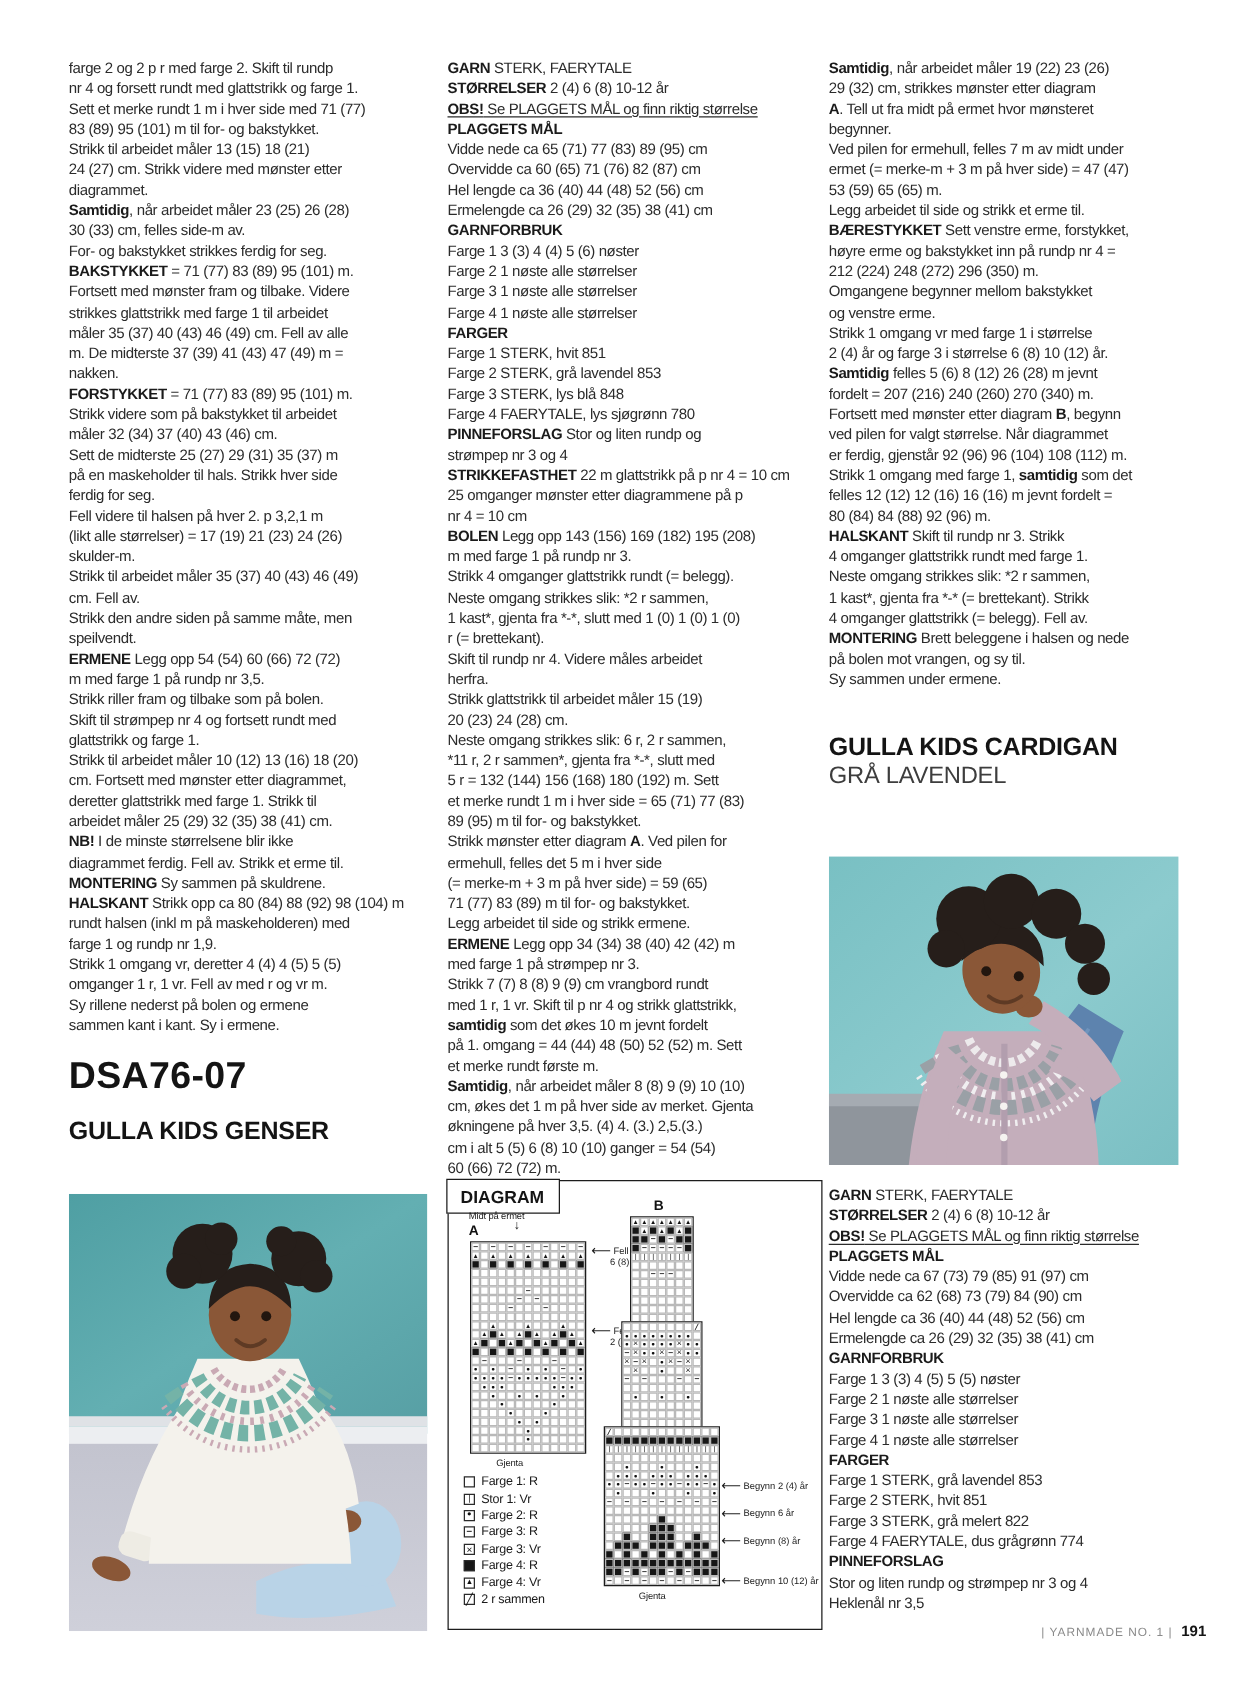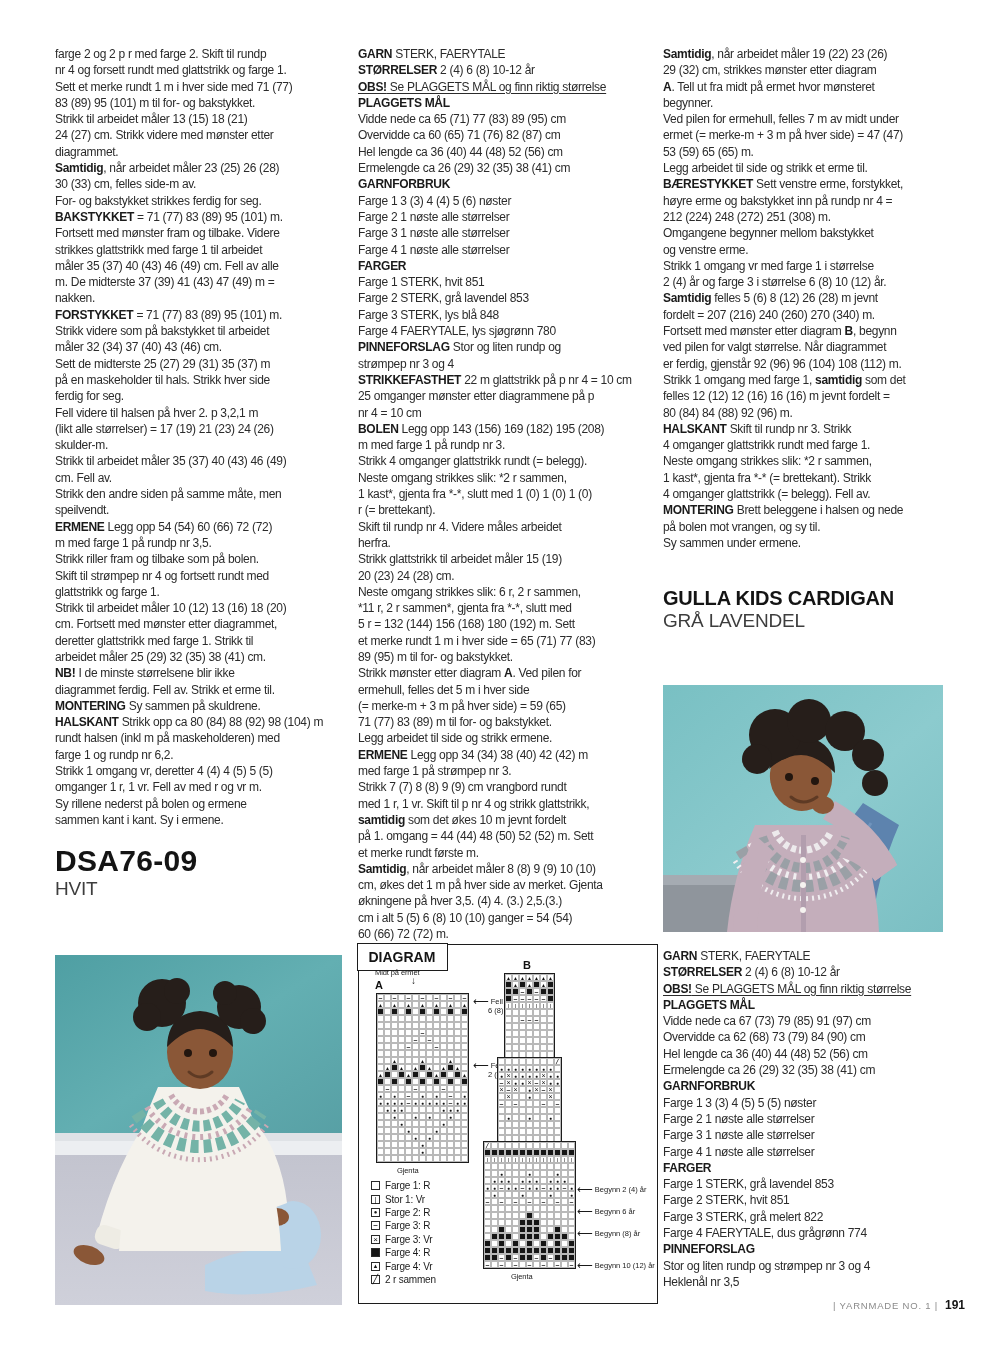--- a/index.html
+++ b/index.html
@@ -84,29 +84,29 @@
       <div class="ln">glattstrikk og farge 1.</div>
       <div class="ln">Strikk til arbeidet måler 10 (12) 13 (16) 18 (20)</div>
       <div class="ln">cm. Fortsett med mønster etter diagrammet,</div>
       <div class="ln">deretter glattstrikk med farge 1. Strikk til</div>
       <div class="ln">arbeidet måler 25 (29) 32 (35) 38 (41) cm.</div>
       <div class="ln"><b>NB!</b> I de minste størrelsene blir ikke</div>
       <div class="ln">diagrammet ferdig. Fell av. Strikk et erme til.</div>
       <div class="ln"><b>MONTERING</b> Sy sammen på skuldrene.</div>
       <div class="ln"><b>HALSKANT</b> Strikk opp ca 80 (84) 88 (92) 98 (104) m</div>
       <div class="ln">rundt halsen (inkl m på maskeholderen) med</div>
-      <div class="ln">farge 1 og rundp nr 6,2.</div>
+      <div class="ln">farge 1 og rundp nr 1,9.</div>
       <div class="ln">Strikk 1 omgang vr, deretter 4 (4) 4 (5) 5 (5)</div>
       <div class="ln">omganger 1 r, 1 vr. Fell av med r og vr m.</div>
       <div class="ln">Sy rillene nederst på bolen og ermene</div>
       <div class="ln">sammen kant i kant. Sy i ermene.</div>
     </div>
   <div style="margin-top:16px;">
-    <div class="code-heading">DSA76-09</div>
-    <div class="sub-heading">HVIT</div>
+    <div class="code-heading">DSA76-07</div>
+    <div class="title-heading" style="margin-top:16px;">GULLA KIDS GENSER</div>
   </div>
 </div>
 
 <div class="photo" style="left:55px;top:955px;width:287px;height:350px;">
   <svg width="287" height="350" viewBox="0 0 287 350">
     <defs>
       <linearGradient id="wall1" x1="0" y1="0" x2="1" y2="1">
         <stop offset="0" stop-color="#4f9fa3"></stop>
           <stop offset="0.5" stop-color="#63afb2"></stop>
           <stop offset="1" stop-color="#579fa4"></stop>
@@ -1022,21 +1022,21 @@
       <div class="ln"><b>Samtidig</b>, når arbeidet måler 19 (22) 23 (26)</div>
       <div class="ln">29 (32) cm, strikkes mønster etter diagram</div>
       <div class="ln"><b>A</b>. Tell ut fra midt på ermet hvor mønsteret</div>
       <div class="ln">begynner.</div>
       <div class="ln">Ved pilen for ermehull, felles 7 m av midt under</div>
       <div class="ln">ermet (= merke-m + 3 m på hver side) = 47 (47)</div>
       <div class="ln">53 (59) 65 (65) m.</div>
       <div class="ln">Legg arbeidet til side og strikk et erme til.</div>
       <div class="ln"><b>BÆRESTYKKET</b> Sett venstre erme, forstykket,</div>
       <div class="ln">høyre erme og bakstykket inn på rundp nr 4 =</div>
-      <div class="ln">212 (224) 248 (272) 251 (308) m.</div>
+      <div class="ln">212 (224) 248 (272) 296 (350) m.</div>
       <div class="ln">Omgangene begynner mellom bakstykket</div>
       <div class="ln">og venstre erme.</div>
       <div class="ln">Strikk 1 omgang vr med farge 1 i størrelse</div>
       <div class="ln">2 (4) år og farge 3 i størrelse 6 (8) 10 (12) år.</div>
       <div class="ln"><b>Samtidig</b> felles 5 (6) 8 (12) 26 (28) m jevnt</div>
       <div class="ln">fordelt = 207 (216) 240 (260) 270 (340) m.</div>
       <div class="ln">Fortsett med mønster etter diagram <b>B</b>, begynn</div>
       <div class="ln">ved pilen for valgt størrelse. Når diagrammet</div>
       <div class="ln">er ferdig, gjenstår 92 (96) 96 (104) 108 (112) m.</div>
       <div class="ln">Strikk 1 omgang med farge 1, <b>samtidig</b> som det</div>

